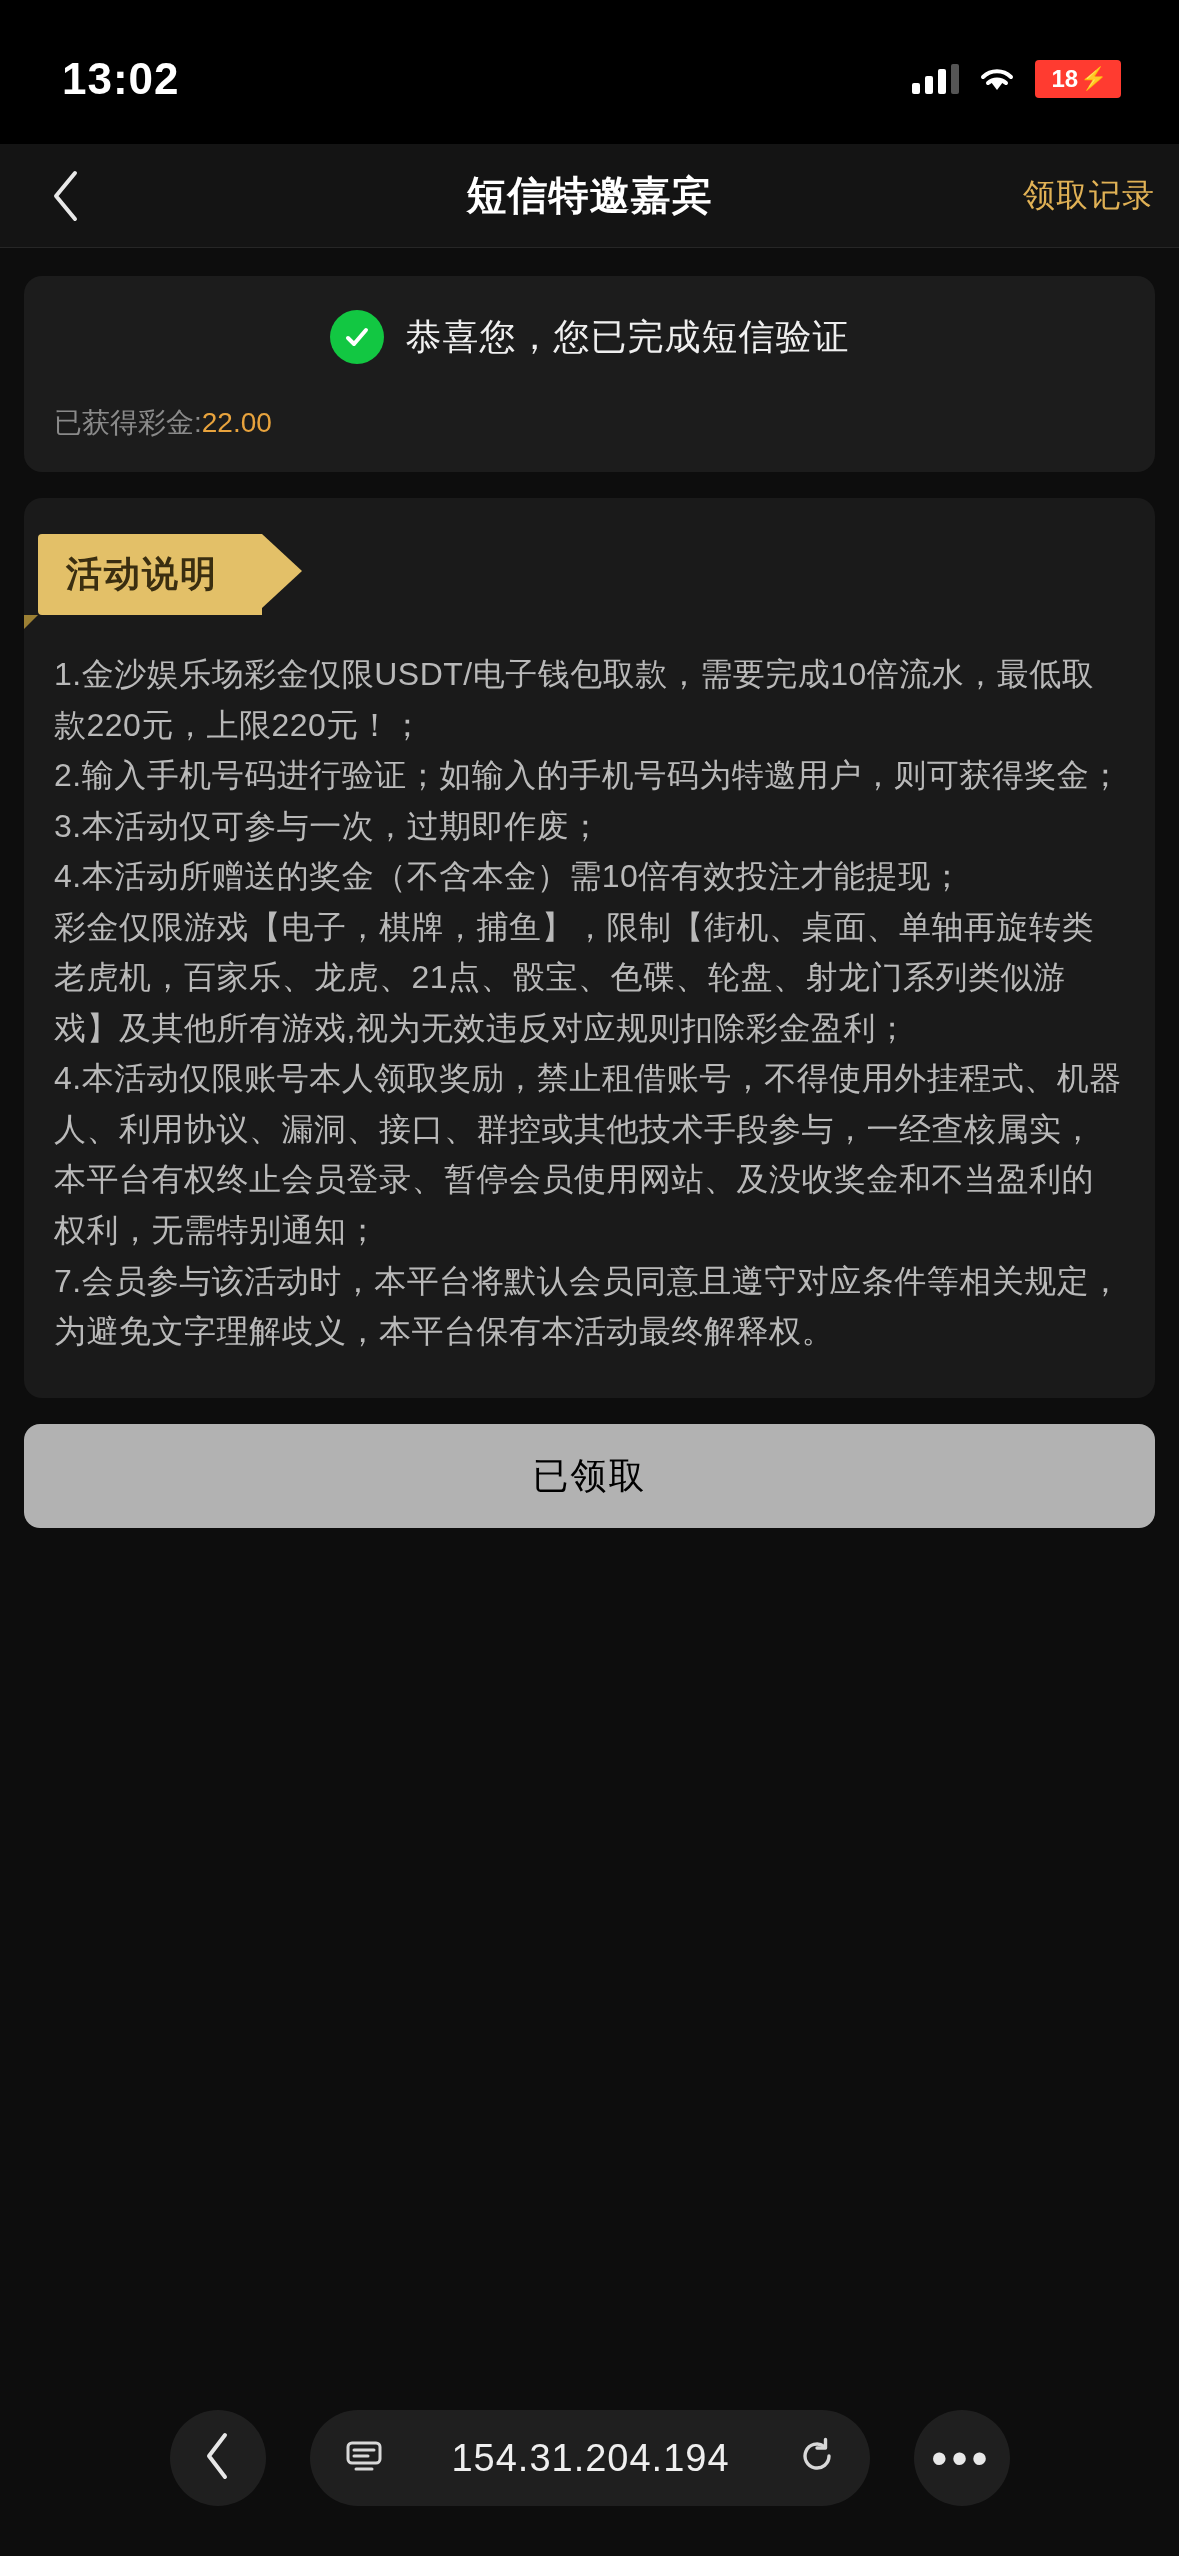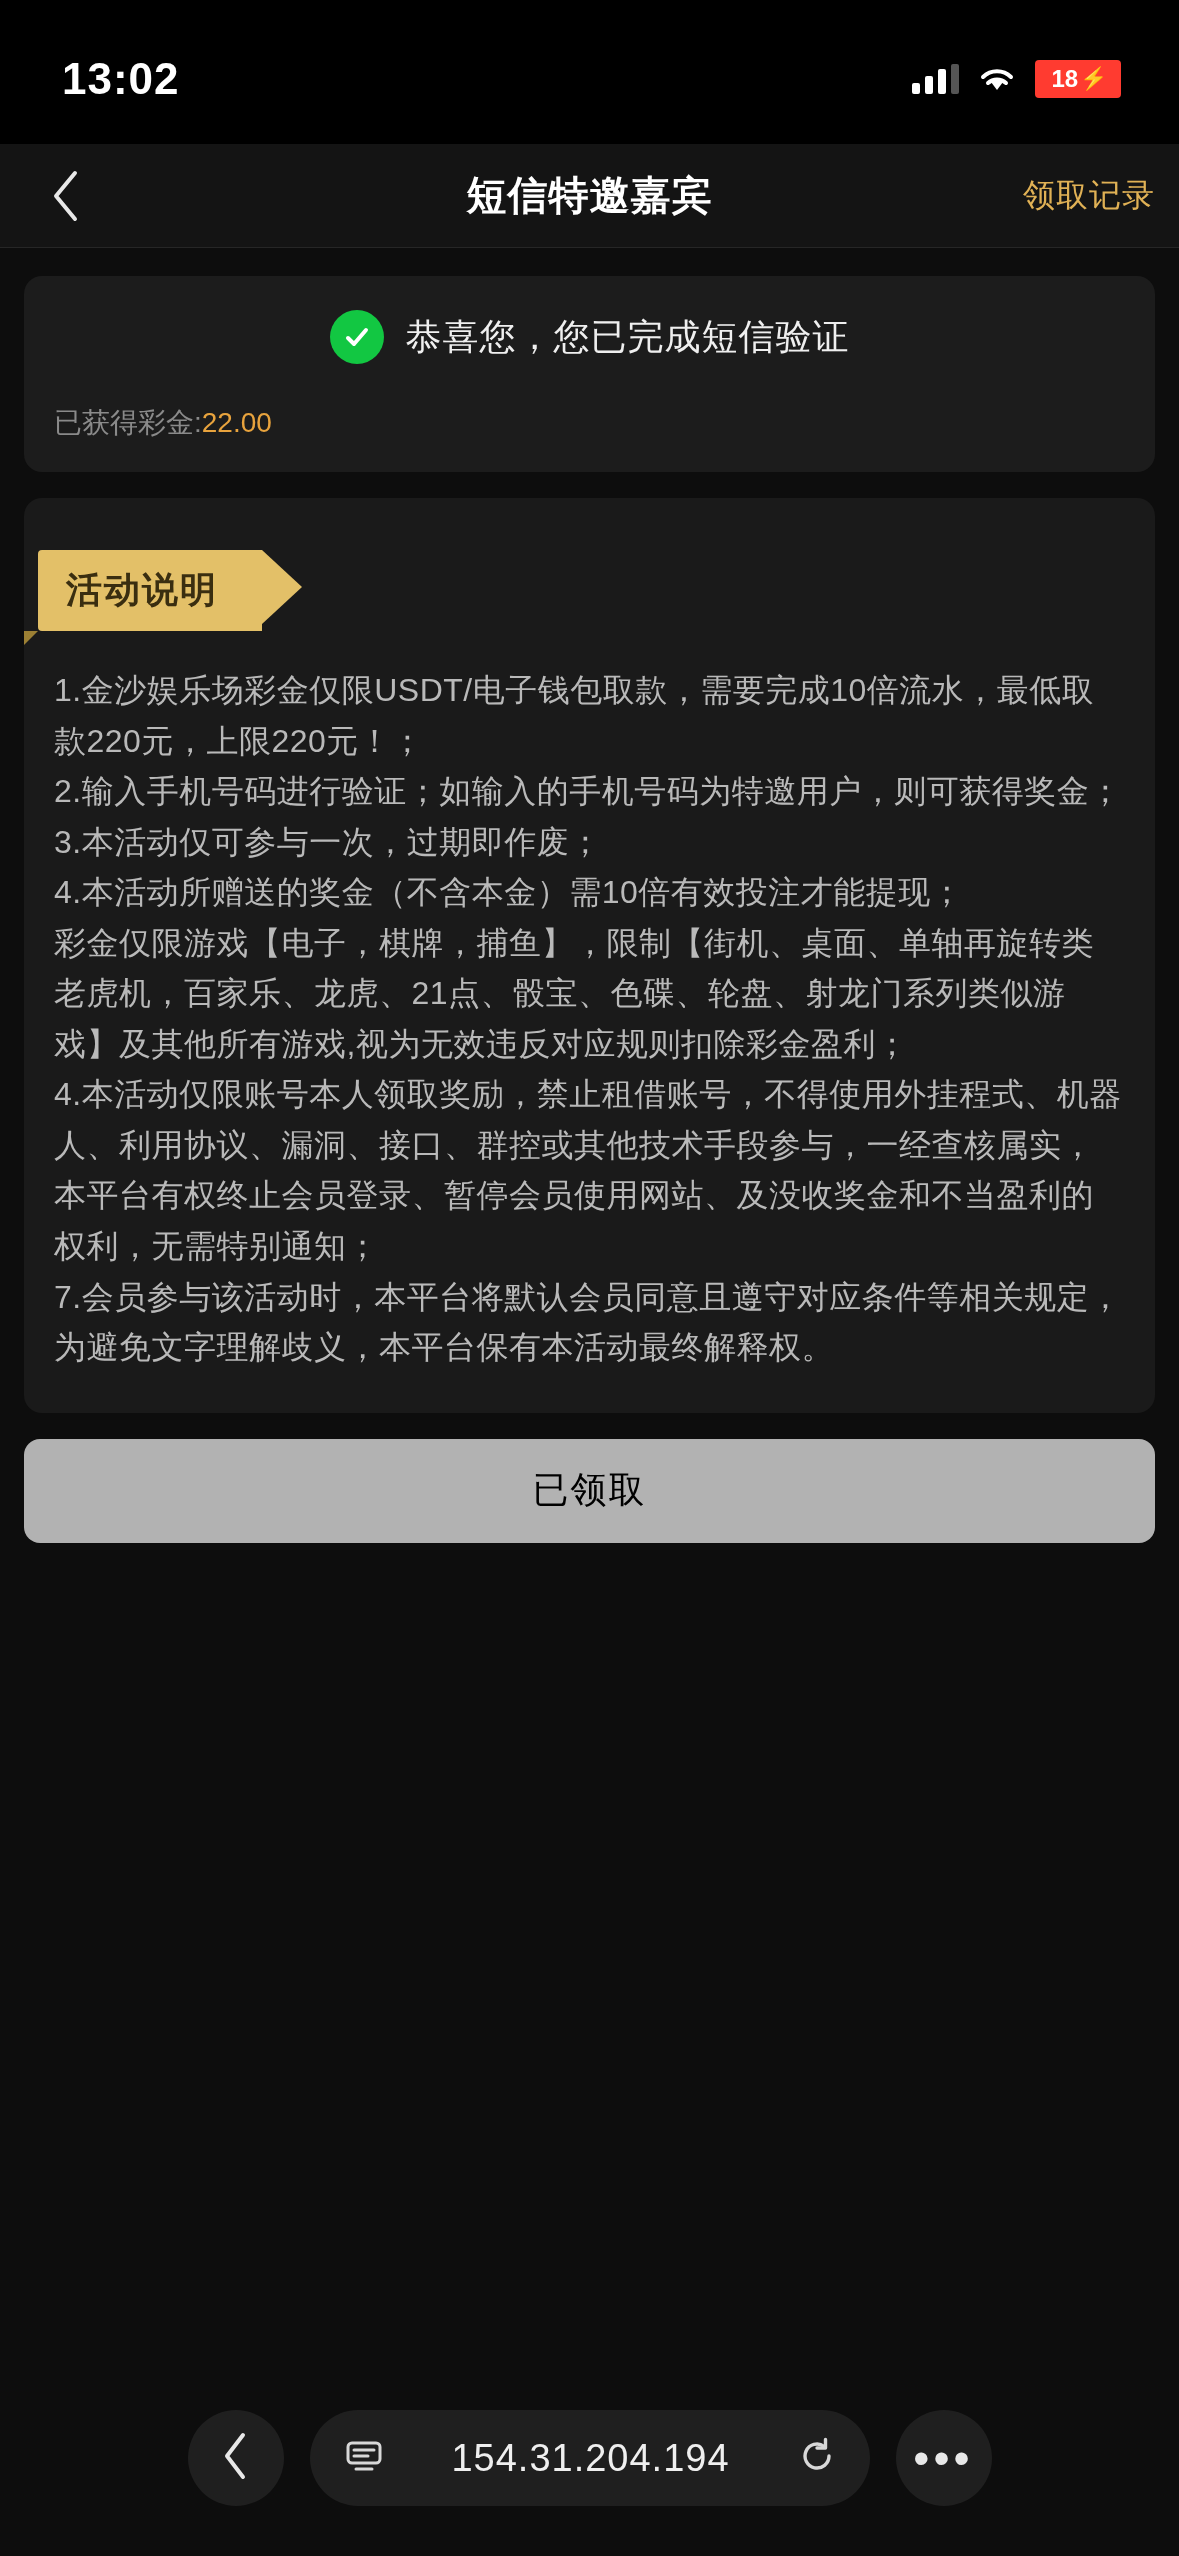--- a/index.html
+++ b/index.html
@@ -133,21 +133,21 @@
     background: #1a1a1a;
     border-radius: 18px;
     padding: 0 0 40px 0;
     position: relative;
     overflow: hidden;
     min-height: 900px;
   }
   .ribbon {
     position: relative;
     display: inline-block;
-    margin-top: 52px;
+    margin-top: 36px;
     margin-left: 14px;
     background: #e3c068;
     color: #3a2e10;
     font-size: 36px;
     font-weight: 700;
     letter-spacing: 2px;
     padding: 16px 44px 16px 28px;
     border-radius: 4px 0 0 4px;
   }
   .ribbon::after {
@@ -195,21 +195,21 @@
 
   
   .browserbar {
     position: absolute;
     left: 0; right: 0; bottom: 0;
     height: 196px;
     background: #0d0d0d;
     display: flex;
     align-items: center;
     justify-content: center;
-    gap: 26px;
+    gap: 44px;
     padding: 0 46px;
   }
   .round-btn {
     width: 96px; height: 96px;
     border-radius: 50%;
     background: #1f1f1f;
     display: flex; align-items: center; justify-content: center;
     flex: 0 0 auto;
   }
   .urlbar {

